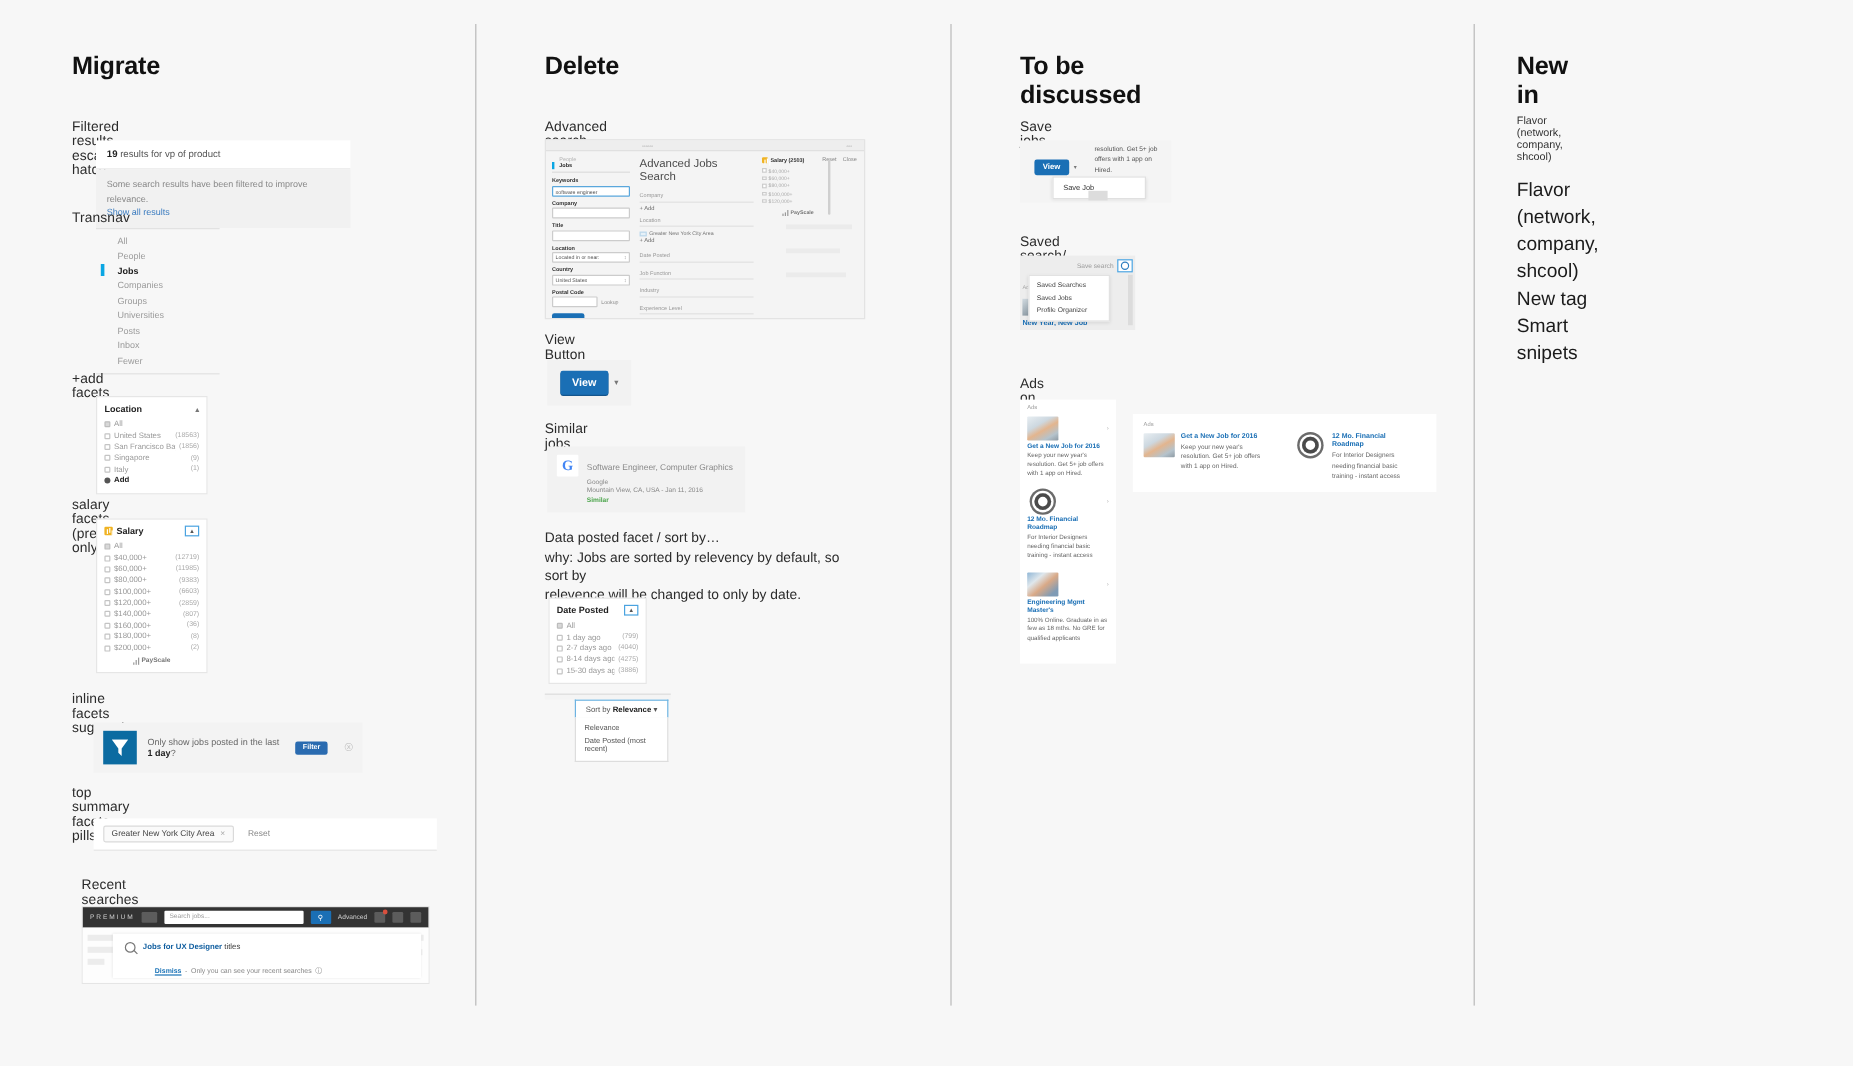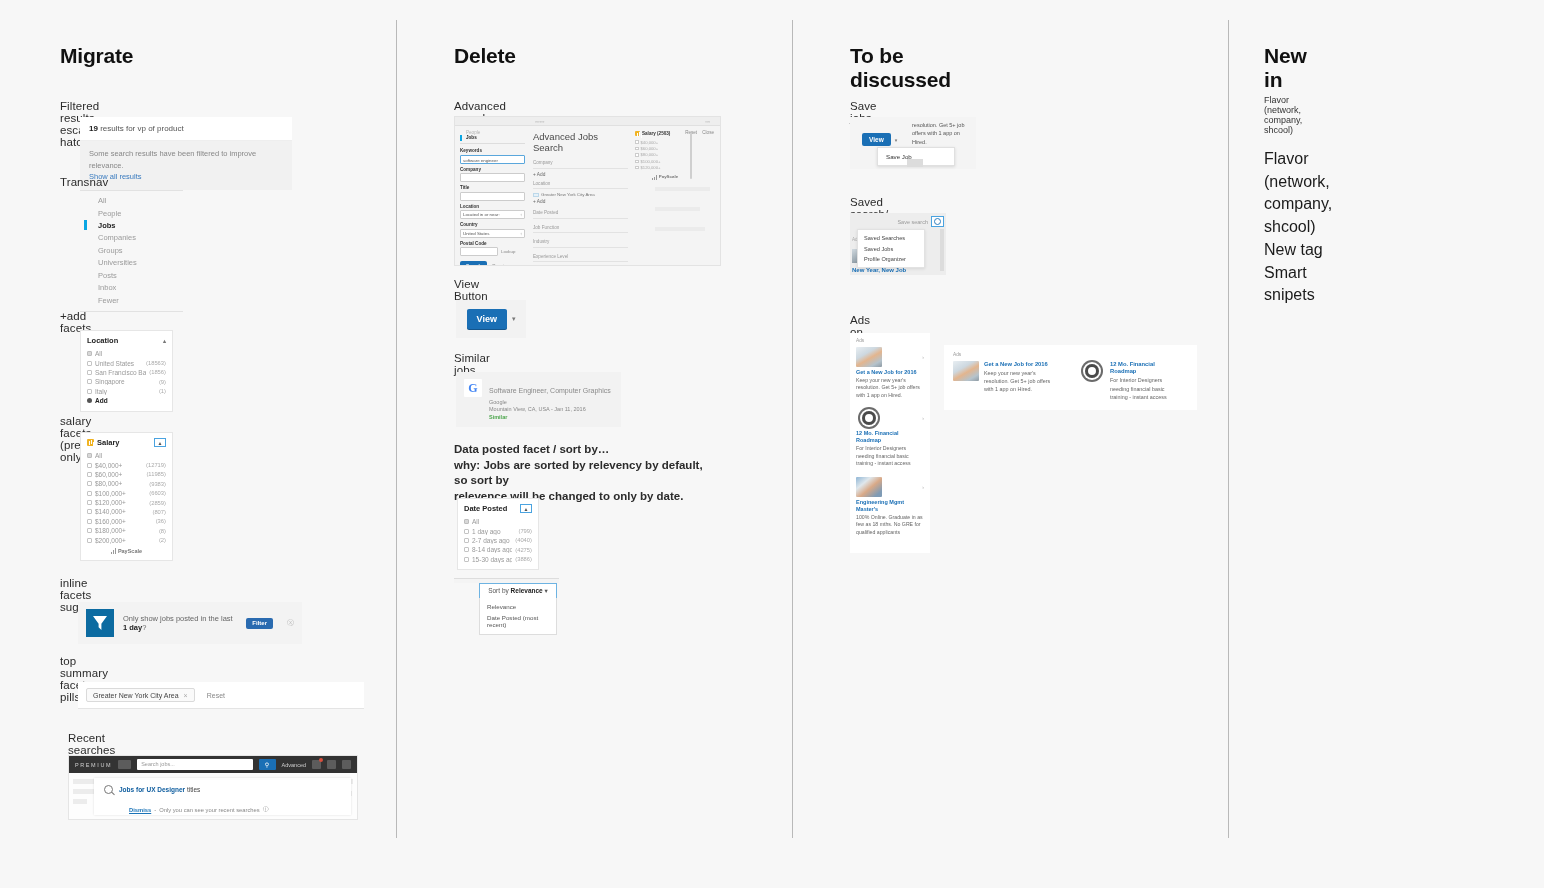--- a/index.html
+++ b/index.html
@@ -609,21 +609,21 @@
     <div class="simjob" style="position:absolute;top:372px;left:2px;">
       <span class="g-logo">G</span>
       <span>
         <span class="sj-t"><span>Software Engineer</span><span>, Computer Graphics</span></span>
         <div class="sj-s">Google</div>
         <div class="sj-s">Mountain View, CA, USA - Jan 11, 2016</div>
         <div class="sj-sim">Similar</div>
       </span>
     </div>
 
-    <div class="note" style="position:absolute;top:442px;left:0;width:250px;font-weight:bold;">
+    <div class="note" style="position:absolute;top:442px;left:0;width:250px;">
       <div>Data posted  facet / sort by…</div>
       <div>why:  Jobs are sorted by relevency by default, so sort by</div>
       <div>relevence will be changed to only by date.</div>
     </div>
 
     <div class="dp" style="position:absolute;top:498px;left:3px;">
       <div class="facet-head">
         <span class="ttl">Date Posted</span>
         <span class="caret-box">▲</span>
       </div>

